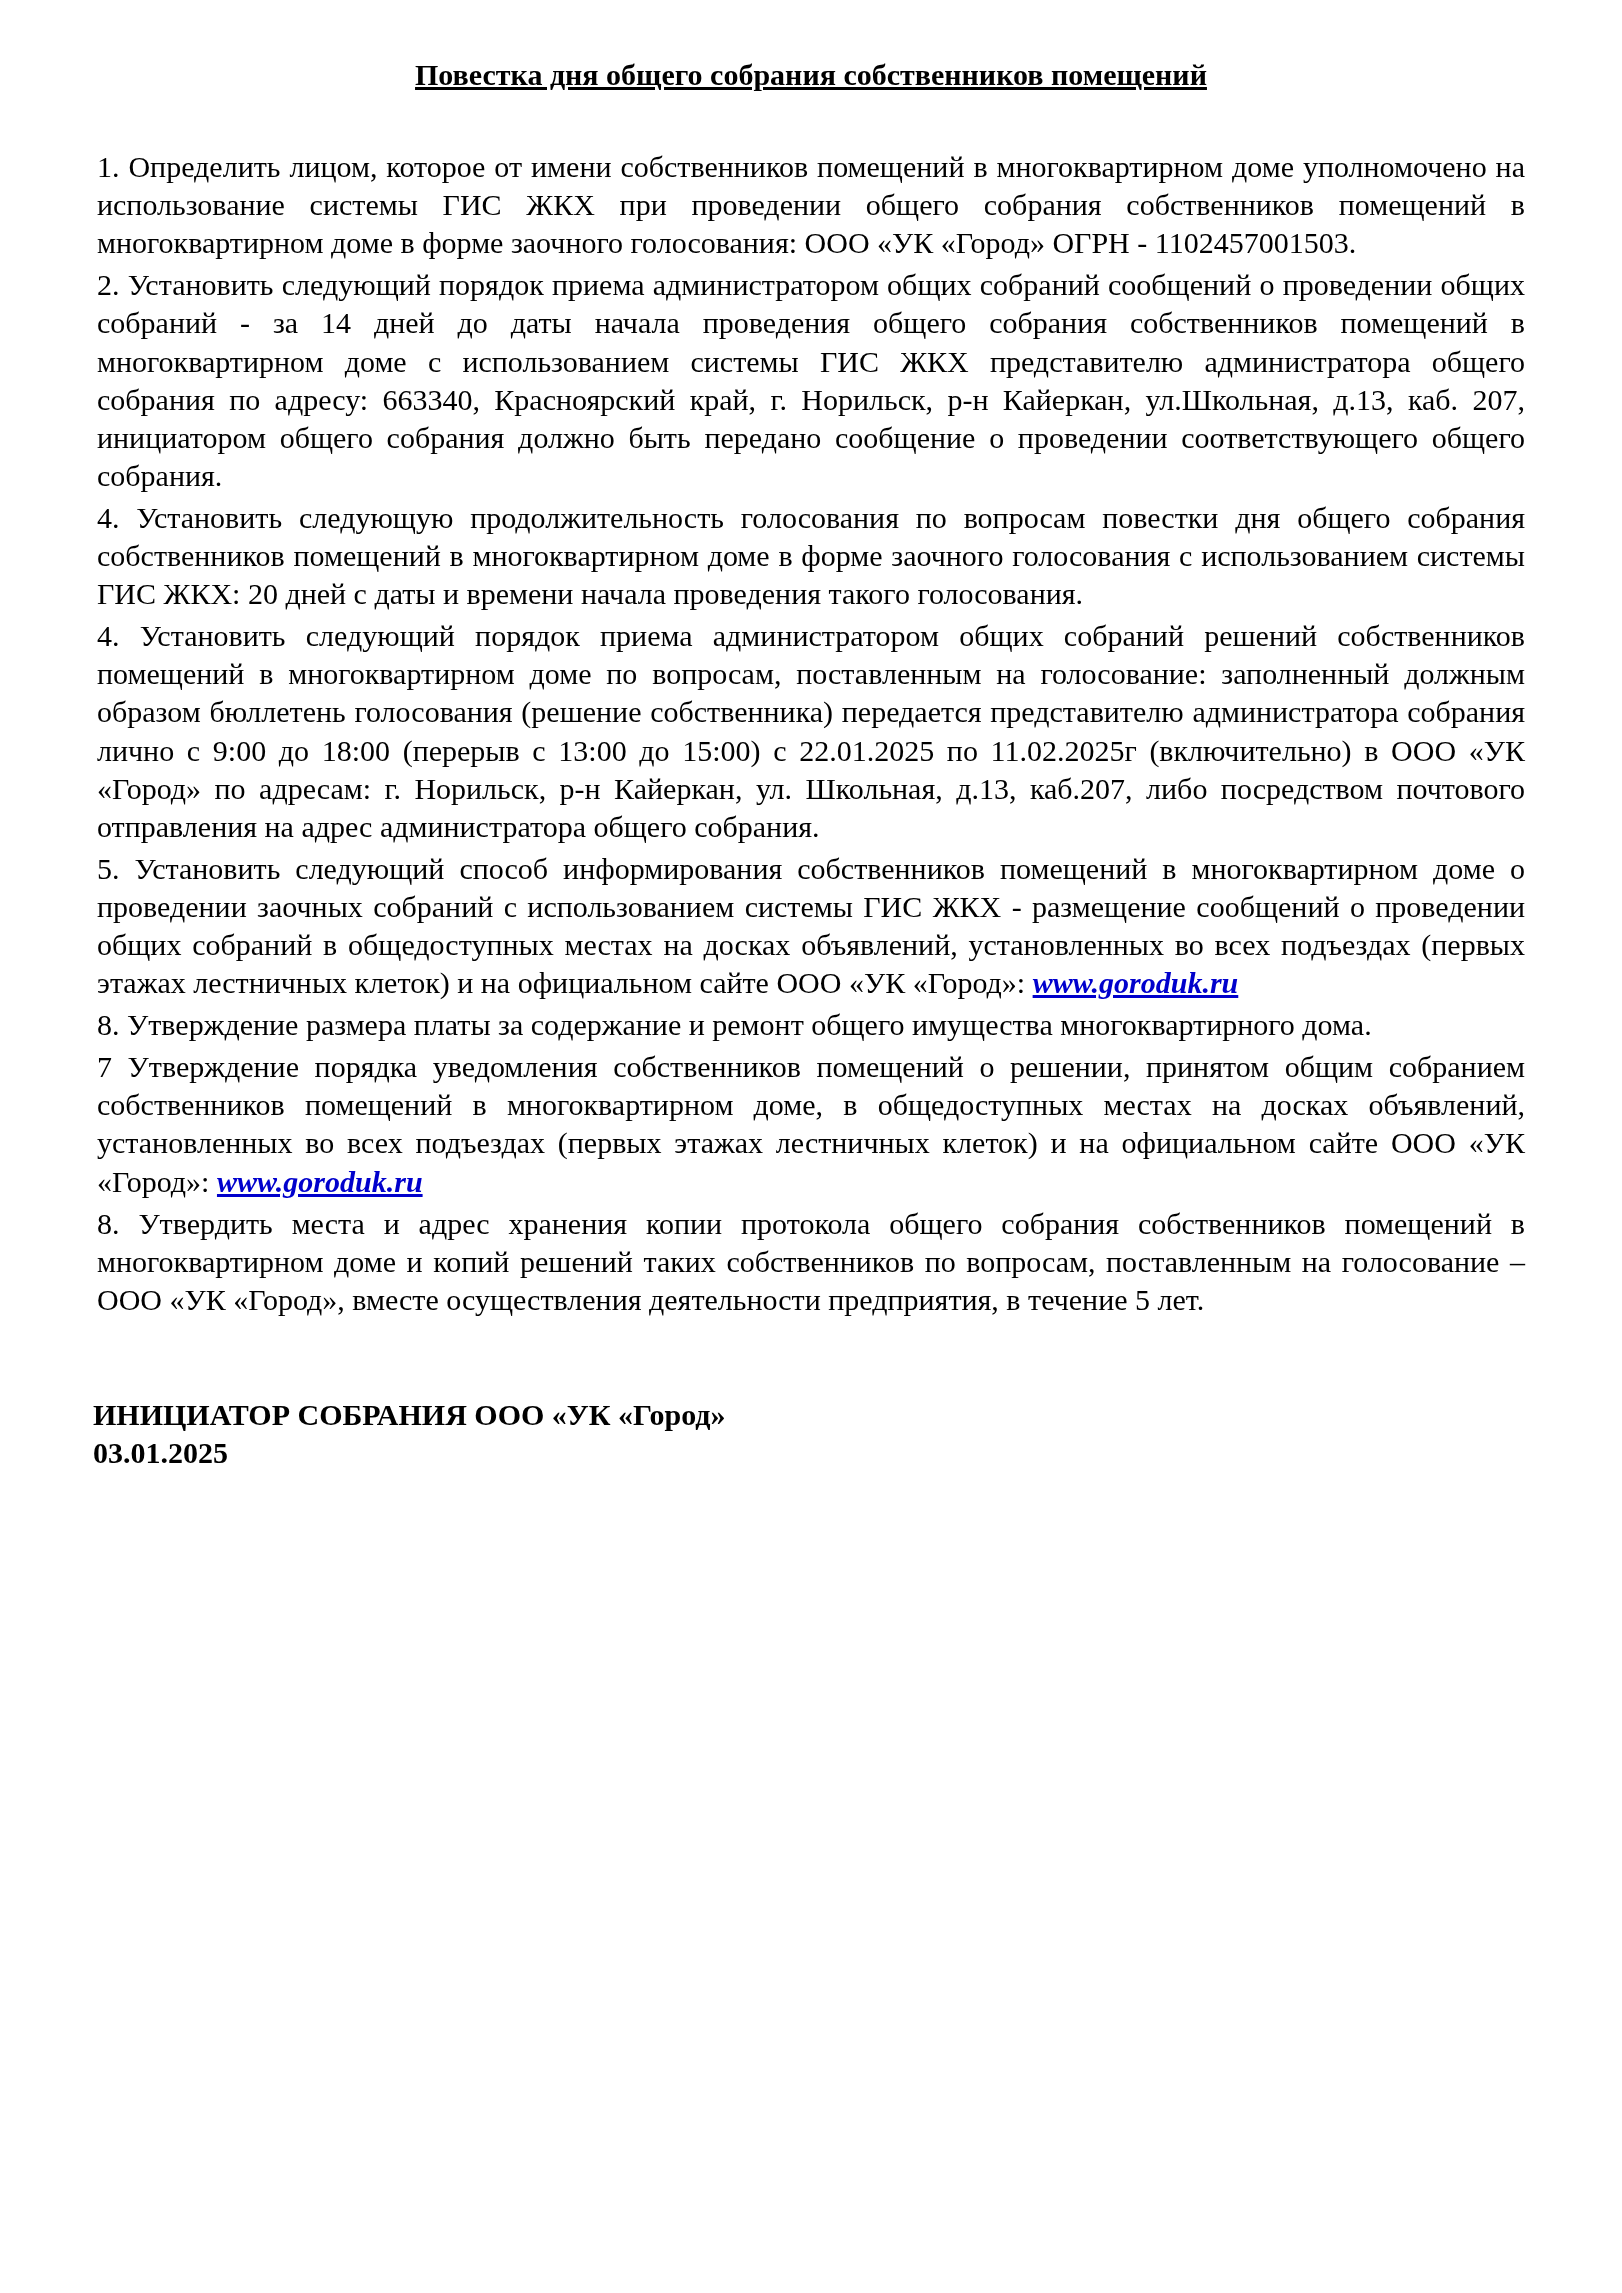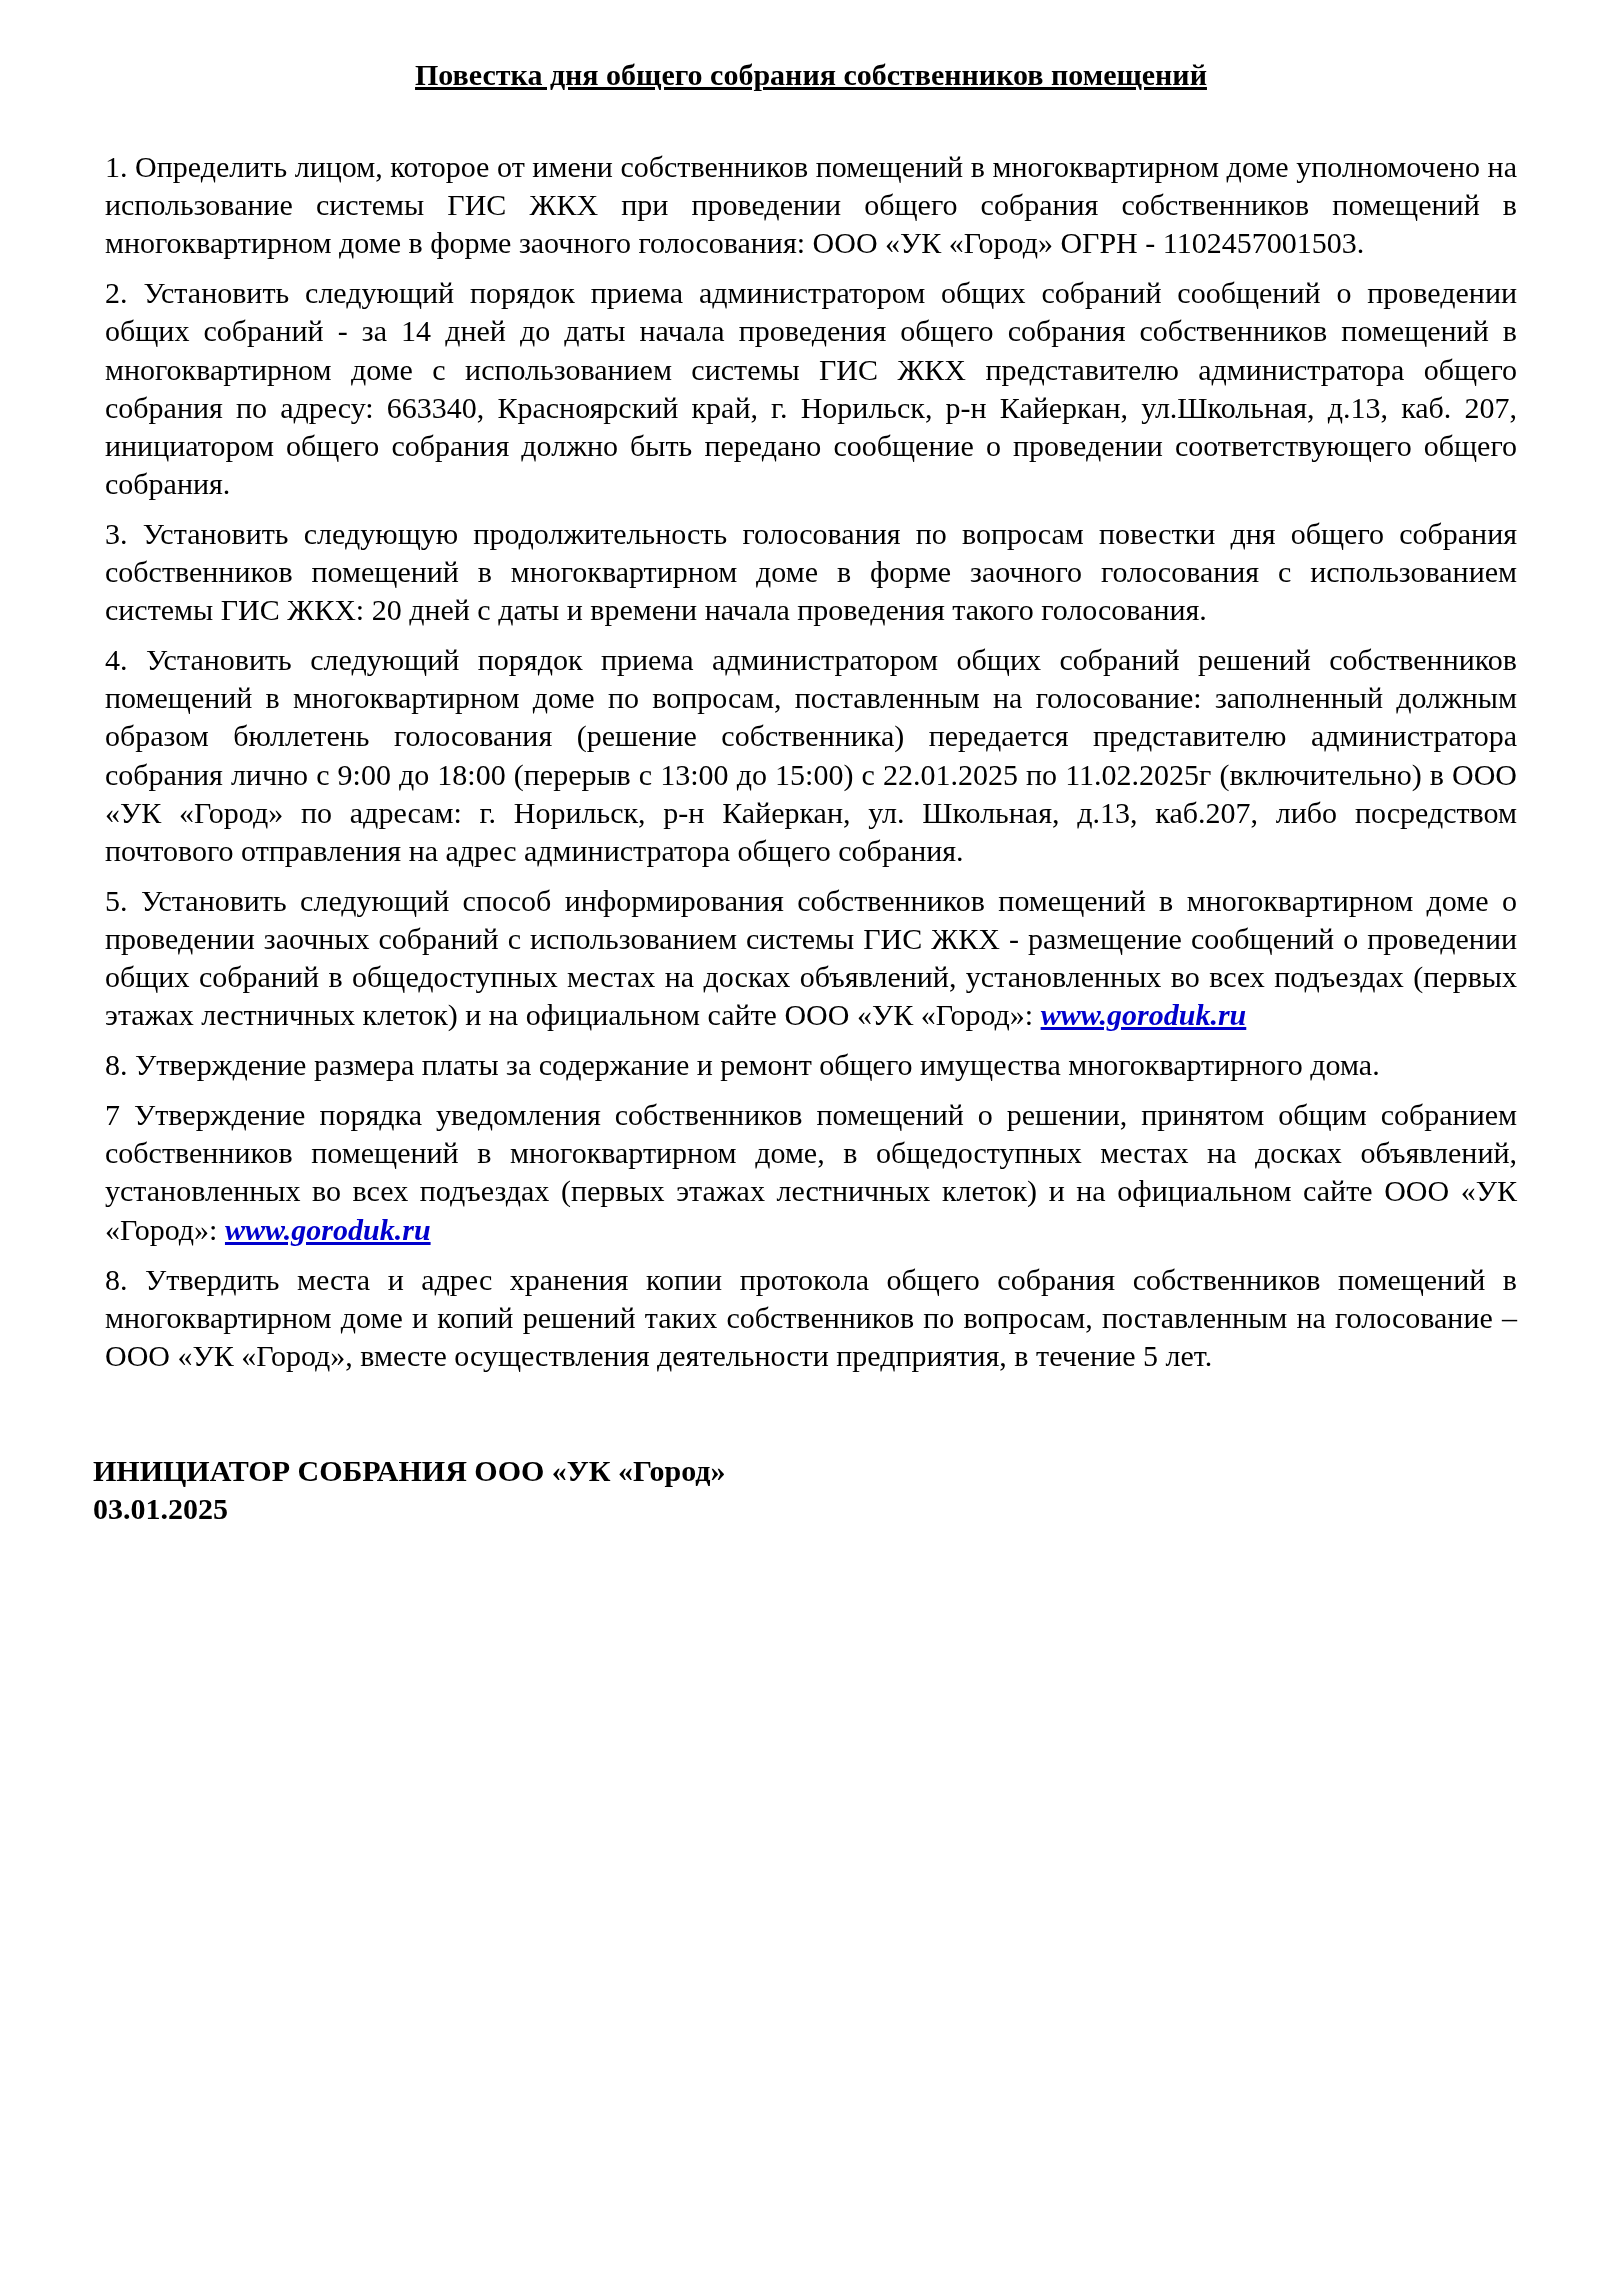--- a/index.html
+++ b/index.html
@@ -19,21 +19,21 @@
     color: #000000;
   }
   .title {
     margin: 0 0 54px 0;
     text-align: center;
     font-size: 30px;
     font-weight: bold;
     text-decoration: underline;
   }
   .para {
-    margin: 12px;
+    margin: 4px;
     text-align: justify;
   }
   .link {
     color: var(--link-color, #0000cc);
     font-weight: bold;
     text-decoration: underline;
     cursor: pointer;
     font-style: italic;
   }
   .dates-block {
@@ -51,21 +51,21 @@
 <body>
 
 <div class="page">
 
   <h1 class="title">Повестка дня общего собрания собственников помещений</h1>
 
   <p class="para">1. Определить лицом, которое от имени собственников помещений в многоквартирном доме уполномочено на использование системы ГИС ЖКХ при проведении общего собрания собственников помещений в многоквартирном доме в форме заочного голосования: ООО «УК «Город» ОГРН - 1102457001503.</p>
 
   <p class="para">2. Установить следующий порядок приема администратором общих собраний сообщений о проведении общих собраний - за 14 дней до даты начала проведения общего собрания собственников помещений в многоквартирном доме с использованием системы ГИС ЖКХ представителю администратора общего собрания по адресу: 663340, Красноярский край, г. Норильск, р-н Кайеркан, ул.Школьная, д.13, каб. 207, инициатором общего собрания должно быть передано сообщение о проведении соответствующего общего собрания.</p>
 
-  <p class="para">3. Установить следующую продолжительность голосования по вопросам повестки дня общего собрания собственников помещений в многоквартирном доме в форме заочного голосования с использованием системы ГИС ЖКХ: 20 дней с даты и времени начала проведения такого голосования.</p>
+  <p class="para">4. Установить следующую продолжительность голосования по вопросам повестки дня общего собрания собственников помещений в многоквартирном доме в форме заочного голосования с использованием системы ГИС ЖКХ: 20 дней с даты и времени начала проведения такого голосования.</p>
 
   <p class="para">4. Установить следующий порядок приема администратором общих собраний решений собственников помещений в многоквартирном доме по вопросам, поставленным на голосование: заполненный должным образом бюллетень голосования (решение собственника) передается представителю администратора собрания лично с 9:00 до 18:00 (перерыв с 13:00 до 15:00) с 22.01.2025 по 11.02.2025г (включительно) в ООО «УК «Город» по адресам: г. Норильск, р-н Кайеркан,  ул. Школьная, д.13, каб.207, либо посредством почтового отправления на адрес администратора общего собрания.</p>
 
   <p class="para"><span>5. Установить следующий способ информирования собственников помещений в многоквартирном доме о проведении заочных собраний с использованием системы ГИС ЖКХ - размещение сообщений о проведении общих собраний в общедоступных местах на досках объявлений, установленных во всех подъездах (первых этажах лестничных клеток) и на официальном сайте ООО «УК «Город»: </span><a class="link" href="#">www.goroduk.ru</a></p>
 
   <p class="para">8. Утверждение размера платы за содержание и ремонт общего имущества многоквартирного дома.</p>
 
   <p class="para"><span>7 Утверждение порядка уведомления собственников помещений о решении, принятом общим собранием собственников помещений в многоквартирном доме, в общедоступных местах на досках объявлений, установленных во всех подъездах (первых этажах лестничных клеток) и на официальном сайте ООО «УК «Город»: </span><a class="link" href="#">www.goroduk.ru</a></p>
 
   <p class="para">8. Утвердить места и адрес хранения копии протокола общего собрания собственников помещений в многоквартирном доме и копий решений таких собственников по вопросам, поставленным на голосование – ООО «УК «Город», вместе осуществления деятельности предприятия, в течение 5 лет.</p>

